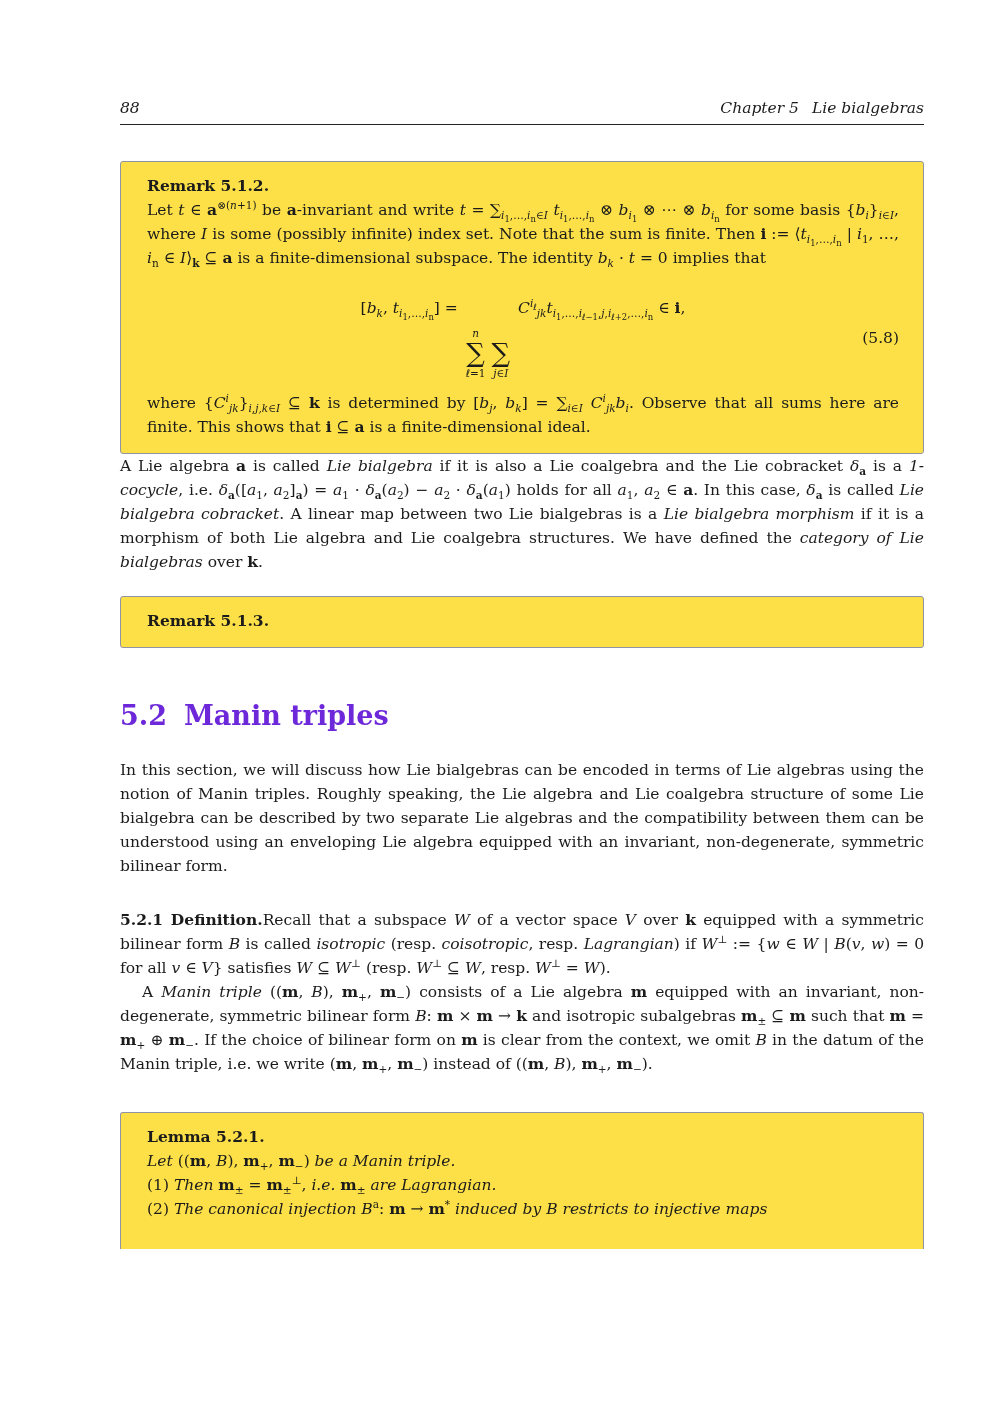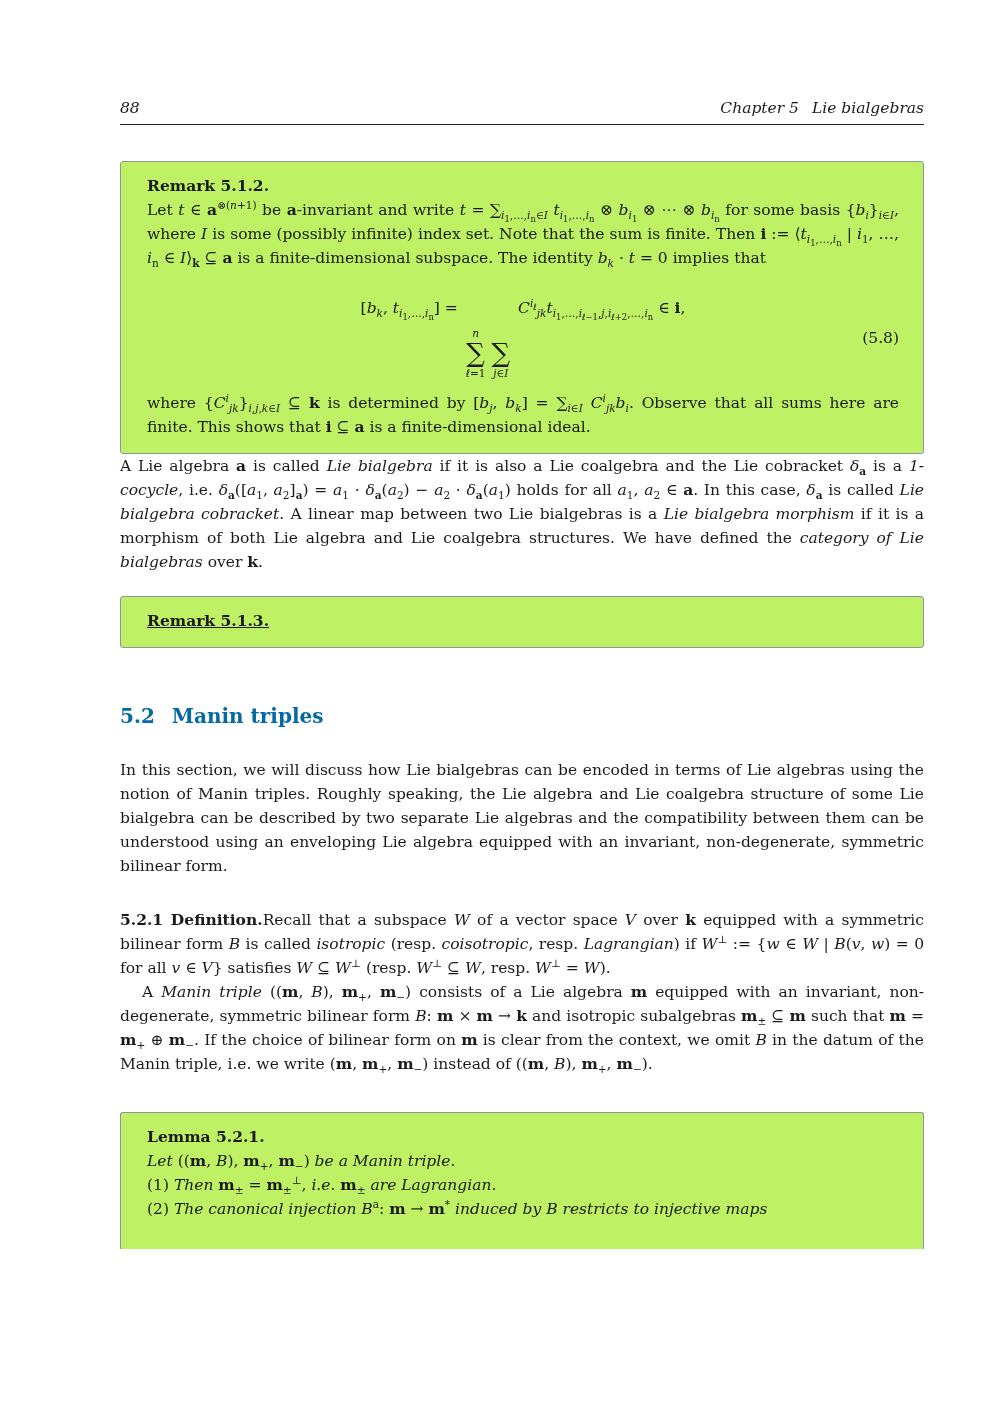--- a/index.html
+++ b/index.html
@@ -16,35 +16,35 @@
     padding: 96px 76px 0 120px;
     overflow: hidden;
   }
   .pagehead { display: flex; justify-content: space-between; align-items: baseline; }
   .pn { font-style: italic; }
   .chap { font-style: italic; }
   .chl { margin-right: 13px; }
   .headrule { border: none; border-top: 1.4px solid #222; margin: 4px 0 0 0; }
 
   .box {
-    background: #bef264;
+    background: #fde047;
     border: 1.5px solid #8f93a4;
     border-radius: 3px;
     margin-top: 36px;
     padding: 12px 24px 14px 26px;
   }
-  .box2 { margin-top: 22px; text-decoration: underline; }
+  .box2 { margin-top: 22px; }
   .lemmabox { border-bottom: none; border-radius: 3px 3px 0 0; padding-bottom: 28px; }
   .boxtitle { font-weight: bold; }
 
   p.bodytext { margin: 0; text-align: justify; }
   .para { margin-top: 16px; }
   .indent { text-indent: 22px; }
 
-  .sechead { margin: 52px 0 26px 0; font-size: 20px; line-height: 32px; font-weight: bold; color: #0369a1; }
+  .sechead { margin: 52px 0 26px 0; font-size: 27px; line-height: 32px; font-weight: bold; color: #6d28d9; }
   .secnum { margin-right: 17px; }
 
   .defblock { margin-top: 30px; }
   .deflabel { }
 
   .eqrow { display: flex; align-items: center; margin: 26px 0 10px 0; }
   .eqspacer { width: 48px; }
   .eq { flex: 1; text-align: center; }
   .eqno { width: 48px; text-align: right; }
 

